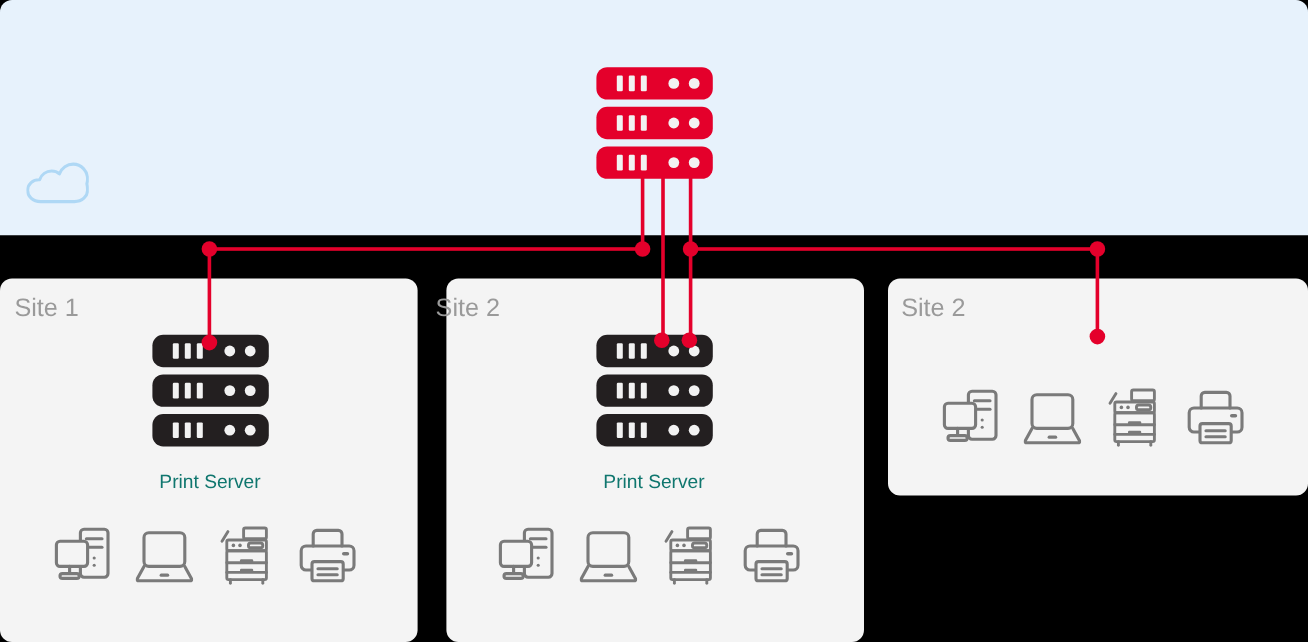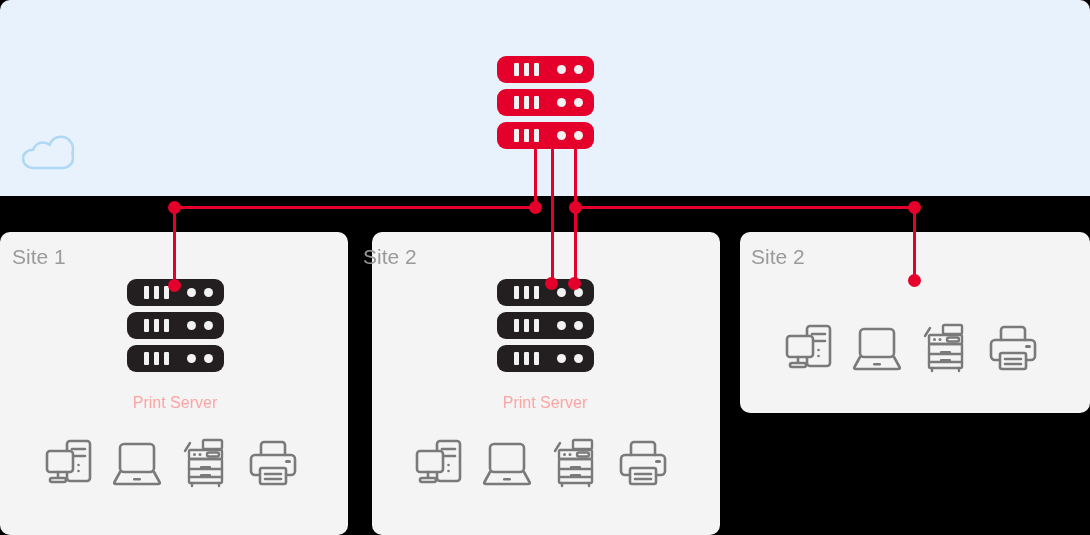--- a/index.html
+++ b/index.html
@@ -110,21 +110,21 @@
   }
   #site-label-1 { left: 12px; }
   #site-label-2 { left: 363px; }
   #site-label-3 { left: 751px; }
 
   .print-server-label {
     position: absolute;
     top: 394px;
     width: 160px;
     text-align: center;
-    color: #fca5a5;
+    color: #0f766e;
     font-size: 16px;
   }
   #print-server-label-1 { left: 95px; }
   #print-server-label-2 { left: 465px; }
 
   
   .device-row {
     position: absolute;
     display: flex;
     align-items: flex-end;

